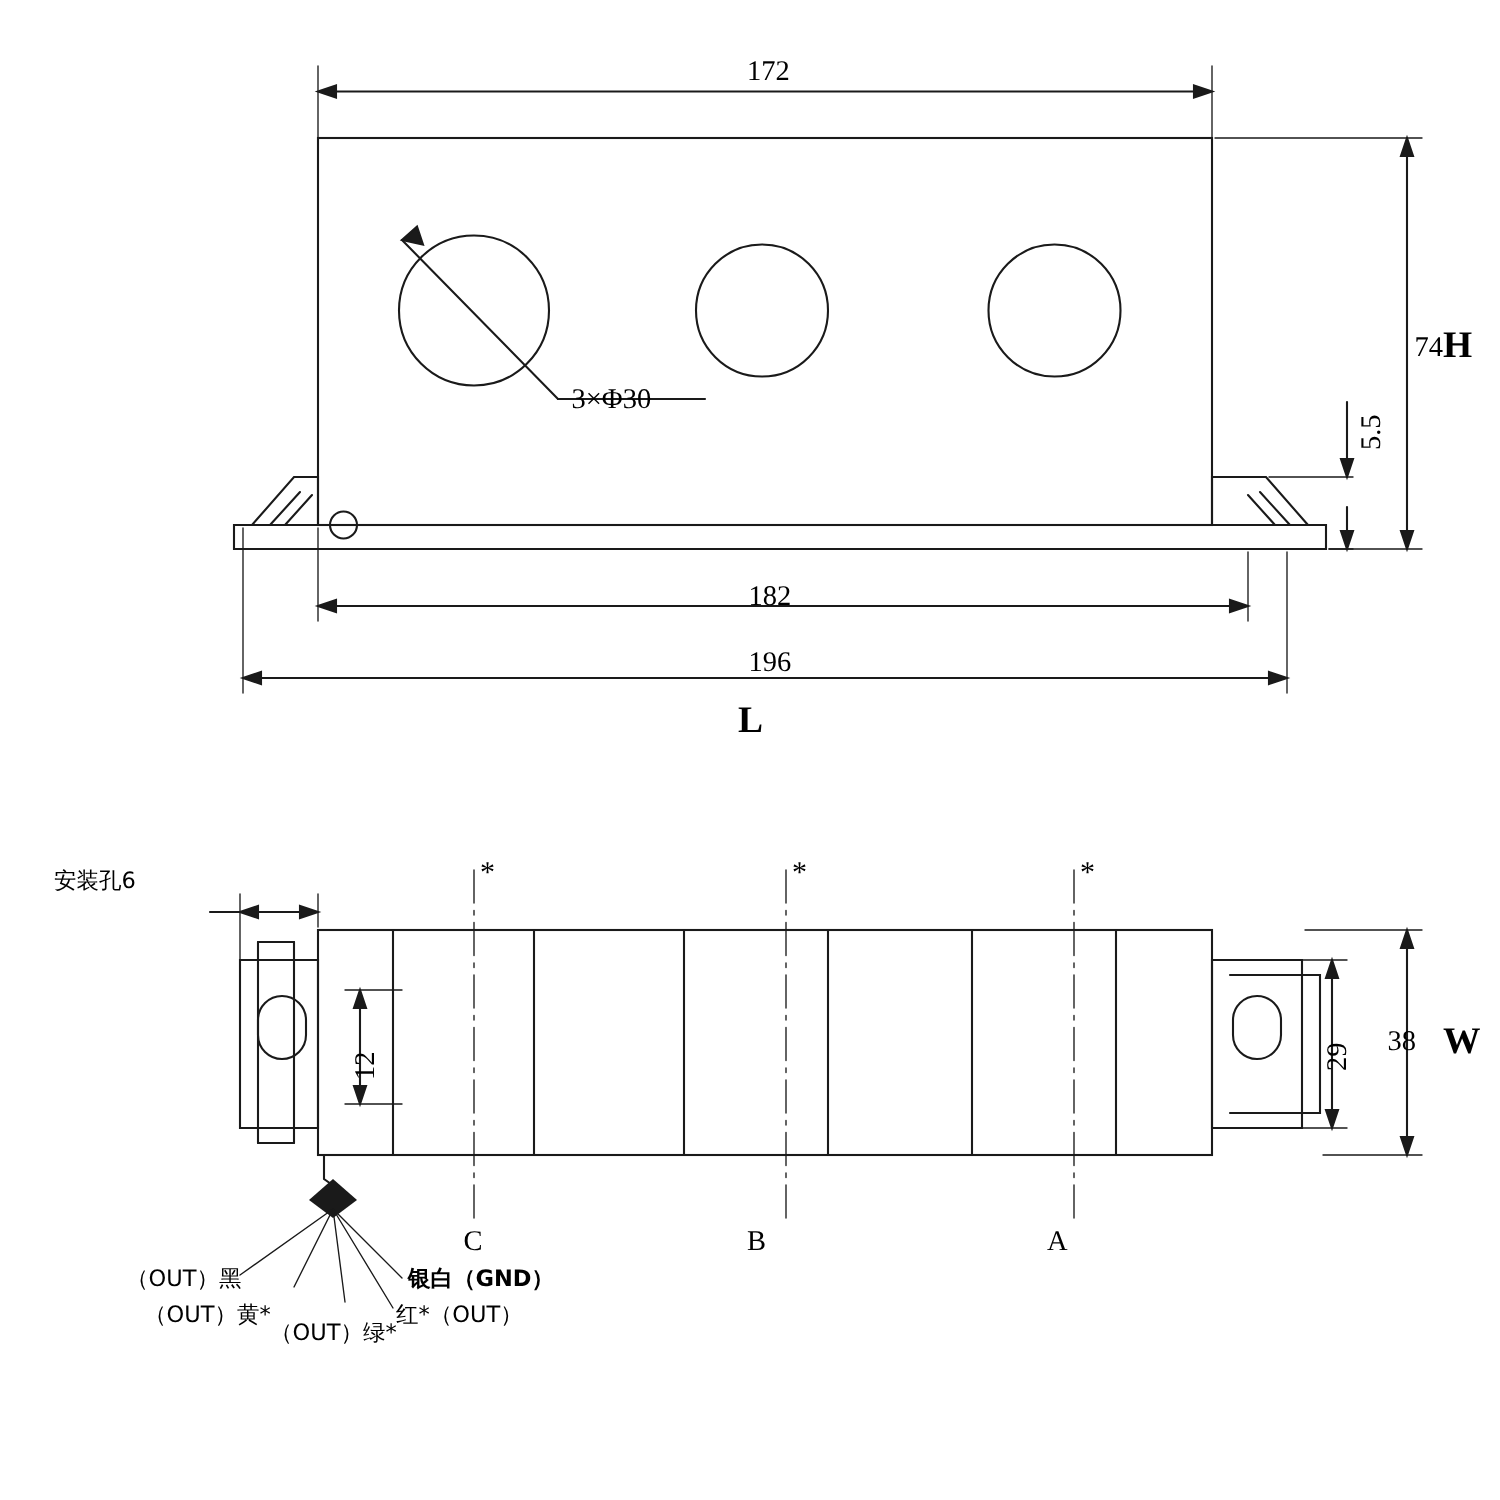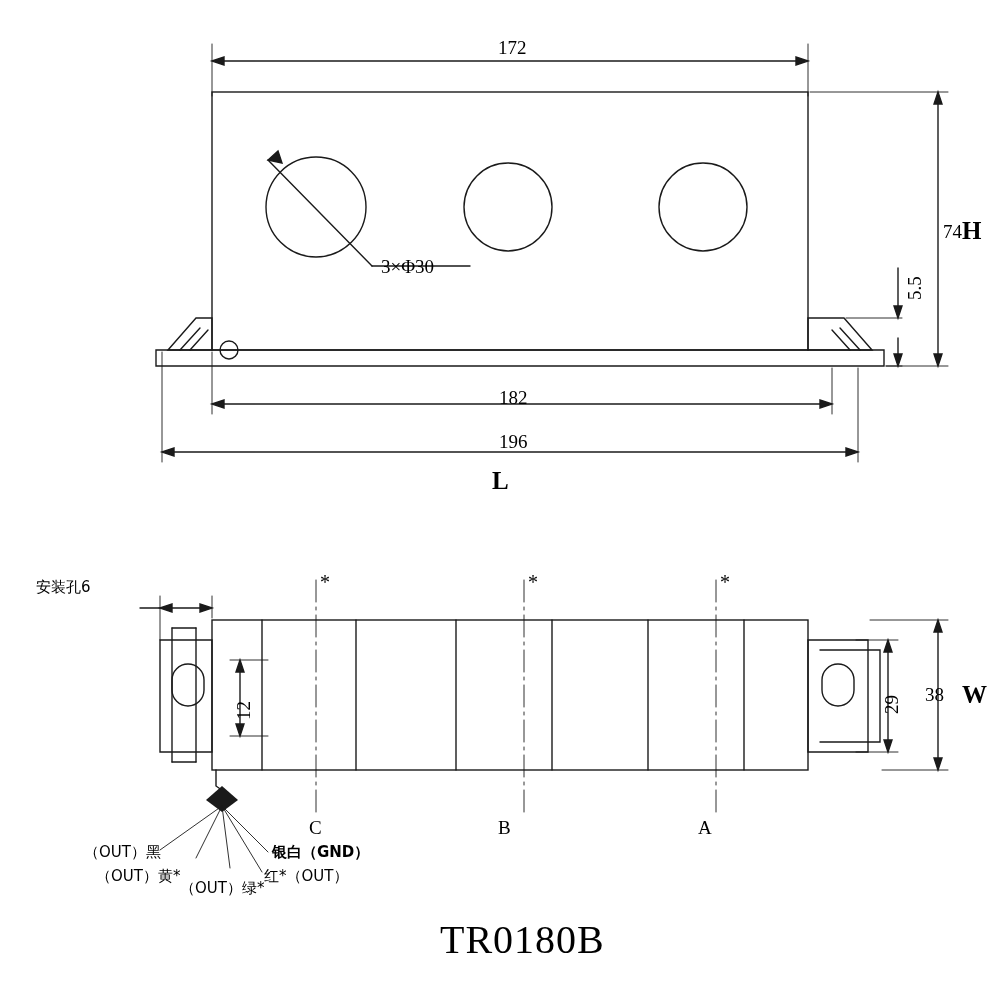--- a/index.html
+++ b/index.html
@@ -206,15 +206,14 @@
   <div class="lbl dim" style="left:309px; top:818px;">C</div>
   <div class="lbl dim" style="left:498px; top:818px;">B</div>
   <div class="lbl dim" style="left:698px; top:818px;">A</div>
 
   <div class="lbl cn" style="left:84px; top:845px;">（OUT）黑</div>
   <div class="lbl cn" style="left:96px; top:869px;text-align:right;">（OUT）黄*</div>
   <div class="lbl cn" style="left:156px; top:881px;margin-left:24px;">（OUT）绿*</div>
   <div class="lbl cn" style="left:272px; top:845px;font-weight:bold;">银白（GND）</div>
   <div class="lbl cn" style="left:264px; top:869px;">红*（OUT）</div>
 
-  <div class="lbl title" style="left:440px; top:920px;">TR0180B</div>
 
 </div>
 
 </body></html>

